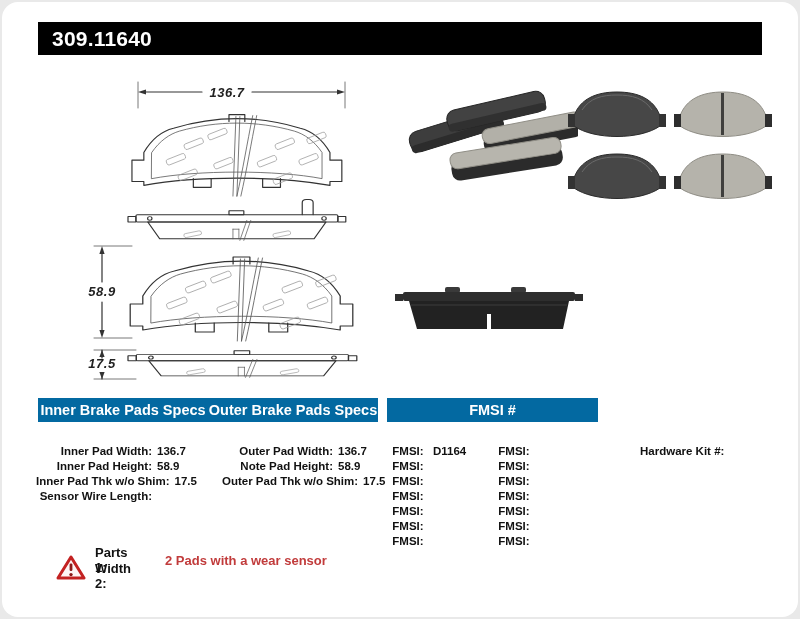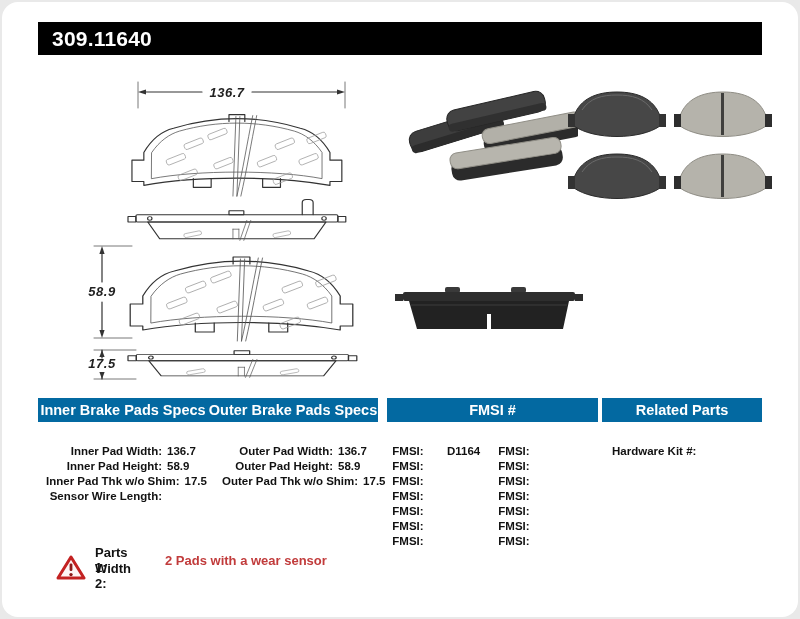--- a/index.html
+++ b/index.html
@@ -19,22 +19,22 @@
   .thbar{position:absolute;top:398px;height:24px;background:#0369a1;color:#fff;font-weight:bold;font-size:14.5px;
     display:flex;align-items:center;justify-content:center;}
   .thbar .half{flex:1;text-align:center;}
   .spec-col{position:absolute;top:443px;font-size:11.5px;font-weight:bold;color:#111;}
   .spec-row{display:flex;height:15px;align-items:center;}
   .spec-label{flex:1;text-align:right;white-space:nowrap;}
   .spec-value{width:44px;text-align:left;padding-left:5px;white-space:nowrap;}
   .fmsi-col{position:absolute;top:443px;font-size:11.5px;font-weight:bold;color:#111;text-align:center;}
   .fmsi-row{display:flex;height:15px;align-items:center;}
   .fmsi-label{width:34px;}
-  .fmsi-value{padding-left:8px;margin-left:14px;}
-  .related-col{position:absolute;top:443px;left:612px;font-size:11.5px;font-weight:bold;color:#111;}
+  .fmsi-value{padding-left:8px;}
+  .related-col{position:absolute;top:443px;left:640px;font-size:11.5px;font-weight:bold;color:#111;}
   .notes-text{position:absolute;left:95px;top:552px;font-size:13px;font-weight:bold;color:#111;}
   .note-row{display:flex;height:16px;align-items:center;}
   .note-label{width:46px;}
   .note-text{color:#c13b3b;padding-left:8px;white-space:nowrap;margin-left:16px;}
 </style>
 </head>
 <body>
 
 <div class="page">
   <div class="card"></div>
@@ -168,25 +168,22 @@
     <rect x="94" y="42" width="4" height="15" fill="#ffffff"></rect>
   </svg>
 
   <div class="thbar" style="left:38px;width:340px">
     <span class="half">Inner Brake Pads Specs</span>
     <span class="half">Outer Brake Pads Specs</span>
   </div>
   <div class="thbar" style="left:387px;width:211px">
     <span>FMSI #</span>
   </div>
-  <div class="thbar" style="left:602px;width:160px">
-    <span>Related Parts</span>
-  </div>
-
-  <div class="spec-col" style="left:46px;width:165px">
+
+  <div class="spec-col" style="left:36px;width:165px">
     <div class="spec-row">
       <span class="spec-label">Inner Pad Width:</span>
       <span class="spec-value">136.7</span>
     </div>
     <div class="spec-row">
       <span class="spec-label">Inner Pad Height:</span>
       <span class="spec-value">58.9</span>
     </div>
     <div class="spec-row">
       <span class="spec-label">Inner Pad Thk w/o Shim:</span>
@@ -197,21 +194,21 @@
       <span class="spec-value"></span>
     </div>
   </div>
 
   <div class="spec-col" style="left:222px;width:160px">
     <div class="spec-row">
       <span class="spec-label">Outer Pad Width:</span>
       <span class="spec-value">136.7</span>
     </div>
     <div class="spec-row">
-      <span class="spec-label">Outer Pad Height:</span>
+      <span class="spec-label">Note Pad Height:</span>
       <span class="spec-value">58.9</span>
     </div>
     <div class="spec-row">
       <span class="spec-label">Outer Pad Thk w/o Shim:</span>
       <span class="spec-value">17.5</span>
     </div>
   </div>
 
   <div class="fmsi-col" style="left:391px">
     <div class="fmsi-row">

